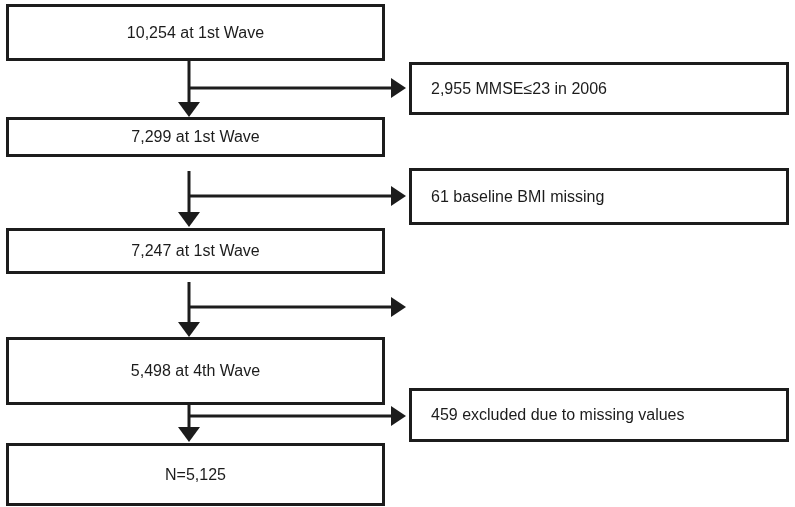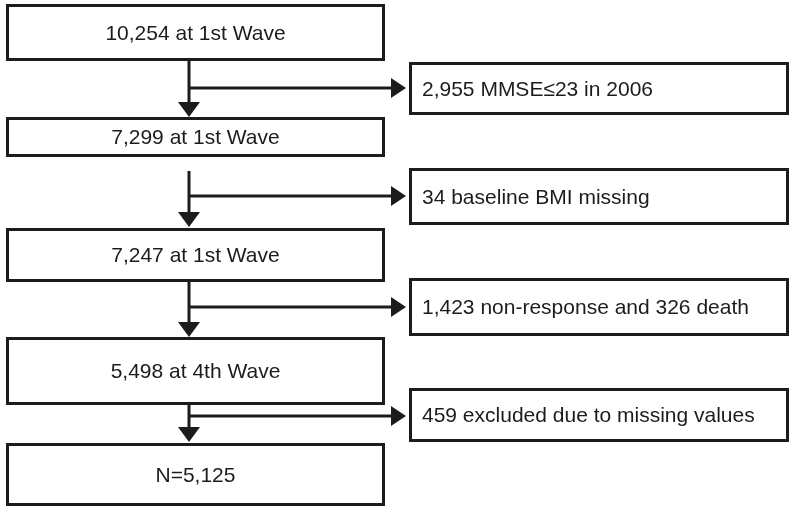--- a/index.html
+++ b/index.html
@@ -16,35 +16,35 @@
     overflow: hidden;
   }
   .box {
     position: absolute;
     box-sizing: border-box;
     border: 3px solid var(--border, #1c1c1c);
     background: var(--background, #ffffff);
     display: flex;
     align-items: center;
     color: var(--text, #1c1c1c);
-    font-size: 21px;
+    font-size: 16px;
     line-height: 1.2;
     white-space: nowrap;
   }
   .box.main {
     left: 6px;
     width: 379px;
     justify-content: center;
     text-align: center;
   }
   .box.side {
     left: 409px;
     width: 380px;
     justify-content: flex-start;
-    padding-left: 10px;
+    padding-left: 19px;
   }
   svg.connectors {
     position: absolute;
     left: 0;
     top: 0;
     pointer-events: none;
   }
   .conn-line {
     stroke: var(--arrow, #1c1c1c);
     stroke-width: 3;
@@ -104,41 +104,38 @@
   </svg>
 
   <div class="box main" style="top:4px;height:57px;">
     <span>10,254 at 1st Wave</span>
   </div>
 
   <div class="box main" style="top:117px;height:40px;">
     <span>7,299 at 1st Wave</span>
   </div>
 
-  <div class="box main" style="top:228px;height:54px;">
+  <div class="box main" style="top:228px;height:46px;">
     <span>7,247 at 1st Wave</span>
   </div>
 
   <div class="box main" style="top:337px;height:68px;">
     <span>5,498 at 4th Wave</span>
   </div>
 
   <div class="box main" style="top:443px;height:63px;">
     <span>N=5,125</span>
   </div>
 
   <div class="box side" style="top:62px;height:53px;">
     <span>2,955 MMSE≤23 in 2006</span>
   </div>
 
   <div class="box side" style="top:168px;height:57px;">
-    <span>34 baseline BMI missing</span>
+    <span>61 baseline BMI missing</span>
   </div>
 
-  <div class="box side" style="top:278px;height:58px;">
-    <span>1,423 non-response and 326 death</span>
-  </div>
 
   <div class="box side" style="top:388px;height:54px;">
     <span>459 excluded due to missing values</span>
   </div>
 
 </div>
 
 </body></html>

